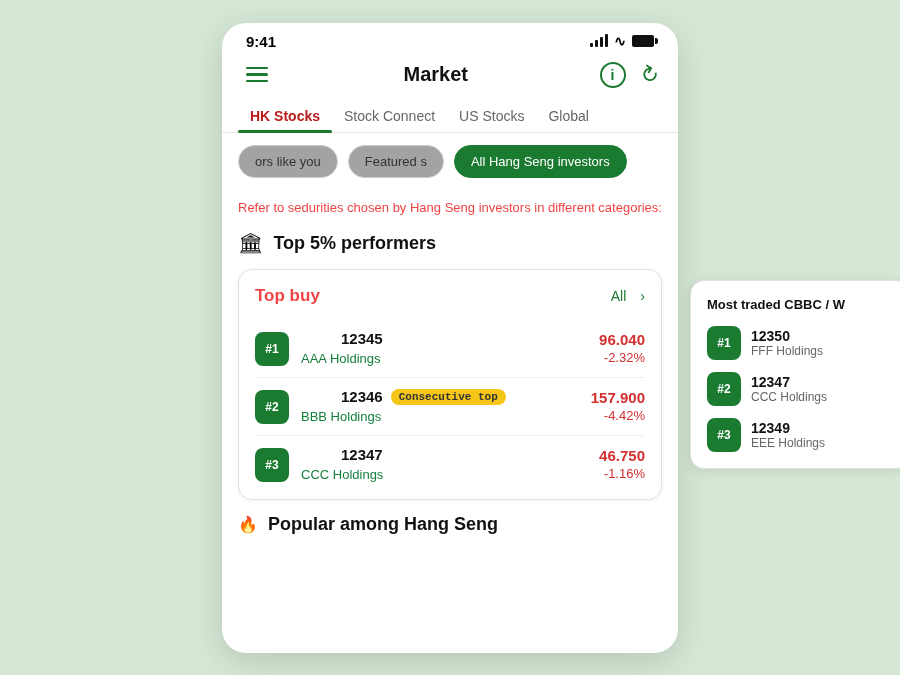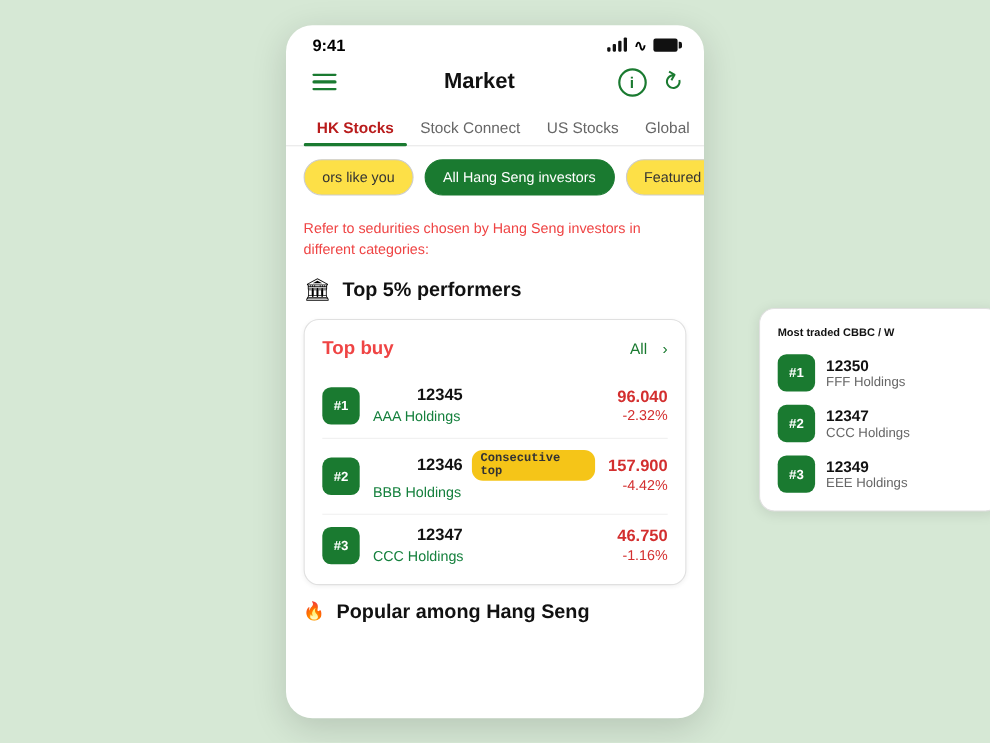--- a/index.html
+++ b/index.html
@@ -8,21 +8,21 @@
       display: flex;
       justify-content: center;
       align-items: center;
       width: 900px;
       height: 675px;
       font-family: -apple-system, BlinkMacSystemFont, 'Segoe UI', sans-serif;
       overflow: hidden;
     }
     .phone-container {
       background: #fff;
-      width: 380px;
+      width: 456px;
       height: 630px;
       border-radius: 24px;
       overflow: hidden;
       position: relative;
       box-shadow: 0 8px 32px rgba(0,0,0,0.15);
       display: flex;
       flex-direction: column;
     }
     .status-bar {
       display: flex;
@@ -89,21 +89,21 @@
       padding: 12px 16px;
       overflow-x: auto;
     }
     .filter-btn {
       padding: 8px 16px;
       border-radius: 20px;
       font-size: 13px;
       white-space: nowrap;
       cursor: pointer;
       border: 1.5px solid #ccc;
-      background: #fde047;
+      background: #a3a3a3;
       color: #333;
     }
     .filter-btn.active {
       background: #1a7a30;
       color: #fff;
       border-color: #1a7a30;
     }
     .content-area {
       flex: 1;
       overflow-y: auto;
@@ -237,21 +237,21 @@
       right: -10px;
       top: 280px;
       background: #fff;
       border: 1px solid #e0e0e0;
       border-radius: 14px;
       padding: 16px;
       width: 220px;
       box-shadow: 0 2px 12px rgba(0,0,0,0.1);
     }
     .side-card-title {
-      font-size: 10px;
+      font-size: 13px;
       font-weight: 700;
       color: #111;
       margin-bottom: 14px;
     }
     .side-stock-row {
       display: flex;
       align-items: center;
       gap: 10px;
       margin-bottom: 12px;
     }
@@ -335,22 +335,22 @@
 
   <div class="tabs-row">
     <div class="tab-item active">HK Stocks</div>
     <div class="tab-item">Stock Connect</div>
     <div class="tab-item">US Stocks</div>
     <div class="tab-item">Global</div>
   </div>
 
   <div class="filter-row">
     <button class="filter-btn">ors like you</button>
+    <button class="filter-btn">Featured s</button>
     <button class="filter-btn active">All Hang Seng investors</button>
-    <button class="filter-btn">Featured s</button>
   </div>
 
   <div class="content-area">
     <p class="subtitle-text">Refer to sedurities chosen by Hang Seng investors in different categories:</p>
 
     <div class="section-header">
       <span class="trophy-icon">🏛</span>
       <span class="section-header-title">Top 5% performers</span>
     </div>
 

